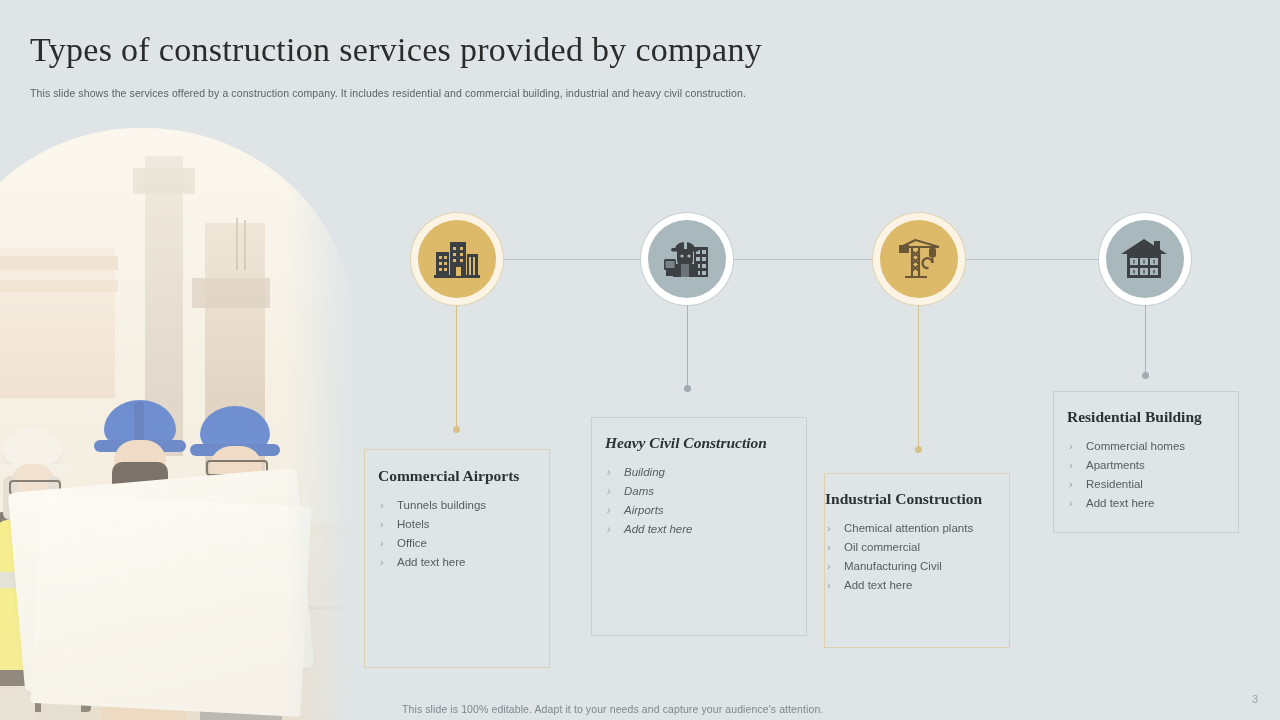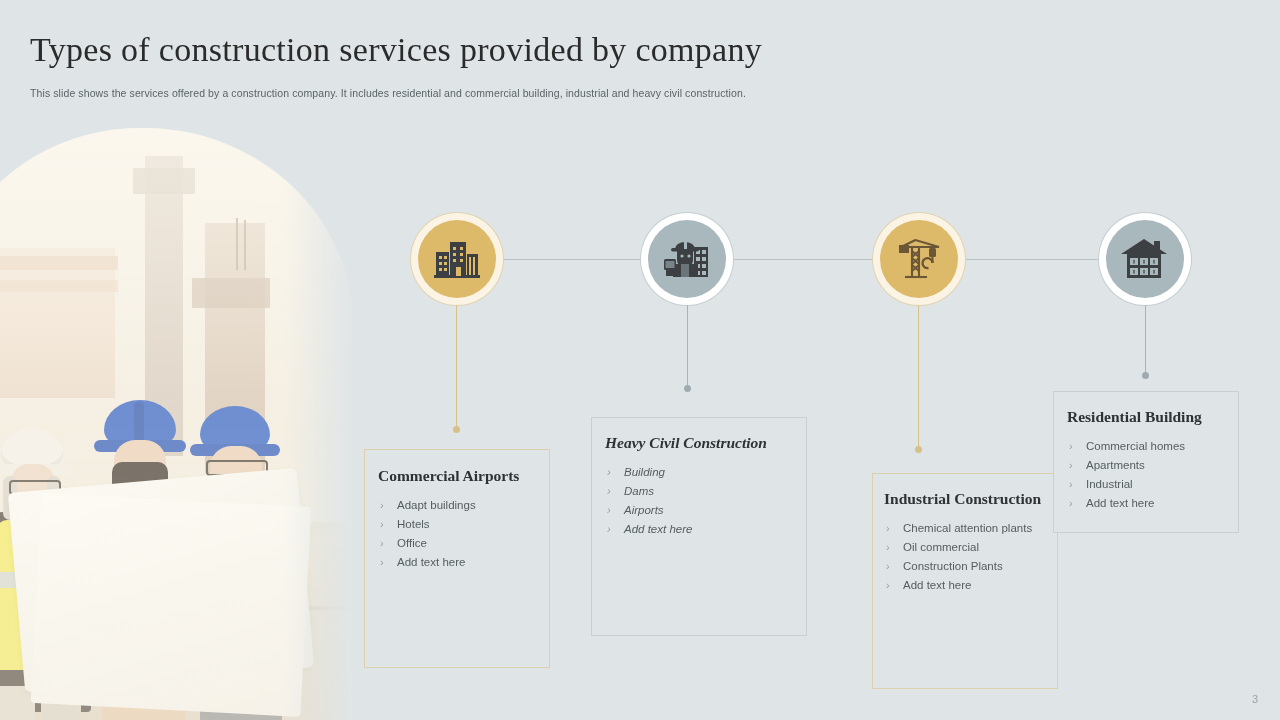--- a/index.html
+++ b/index.html
@@ -344,52 +344,53 @@
 
   <div class="vline" style="left:918px;top:305px;height:144px;background:#d8c188;"></div>
   <div class="dot" style="left:915px;top:446px;background:#d8c188;"></div>
 
   <div class="vline" style="left:1145px;top:305px;height:70px;background:#aab4b8;"></div>
   <div class="dot" style="left:1142px;top:372px;background:#9fabb0;"></div>
 
   <div class="card gold" style="left:364px;top:449px;width:186px;height:219px;padding:16px 14px 0 13px;">
     <h3>Commercial Airports</h3>
     <ul>
-      <li><span class="chev">›</span><span>Adapt  buildings</span></li>
+      <li><span class="chev">›</span><span>Tunnels  buildings</span></li>
       <li><span class="chev">›</span><span>Hotels</span></li>
       <li><span class="chev">›</span><span>Office</span></li>
       <li><span class="chev">›</span><span>Add text here</span></li>
     </ul>
   </div>
 
   <div class="card" style="left:591px;top:417px;width:216px;height:219px;padding:15px 14px 0 13px;font-style:italic;">
     <h3>Heavy Civil Construction</h3>
     <ul>
       <li><span class="chev">›</span><span>Building</span></li>
       <li><span class="chev">›</span><span>Dams</span></li>
       <li><span class="chev">›</span><span>Airports</span></li>
       <li><span class="chev">›</span><span>Add text here</span></li>
     </ul>
   </div>
 
-  <div class="card gold" style="left:824px;top:473px;width:186px;height:216px;padding:15px 14px 0 11px;margin-left:48px;">
+  <div class="card gold" style="left:824px;top:473px;width:186px;height:175px;padding:15px 14px 0 0;">
     <h3>Industrial Construction</h3>
     <ul>
       <li><span class="chev">›</span><span>Chemical attention plants</span></li>
       <li><span class="chev">›</span><span>Oil commercial</span></li>
-      <li><span class="chev">›</span><span>Construction  Plants</span></li>
+      <li><span class="chev">›</span><span>Manufacturing  Civil</span></li>
       <li><span class="chev">›</span><span>Add text here</span></li>
     </ul>
   </div>
 
   <div class="card" style="left:1053px;top:391px;width:186px;height:142px;padding:15px 14px 0 13px;">
     <h3>Residential Building</h3>
     <ul>
       <li><span class="chev">›</span><span>Commercial  homes</span></li>
       <li><span class="chev">›</span><span>Apartments</span></li>
-      <li><span class="chev">›</span><span>Industrial</span></li>
+      <li><span class="chev">›</span><span>Residential</span></li>
       <li><span class="chev">›</span><span>Add text here</span></li>
     </ul>
   </div>
 
+  <div class="footer">This slide is 100% editable. Adapt it to your needs and capture your audience's attention.</div>
   <div class="pageno">3</div>
 
 </div>
 
 </body></html>

